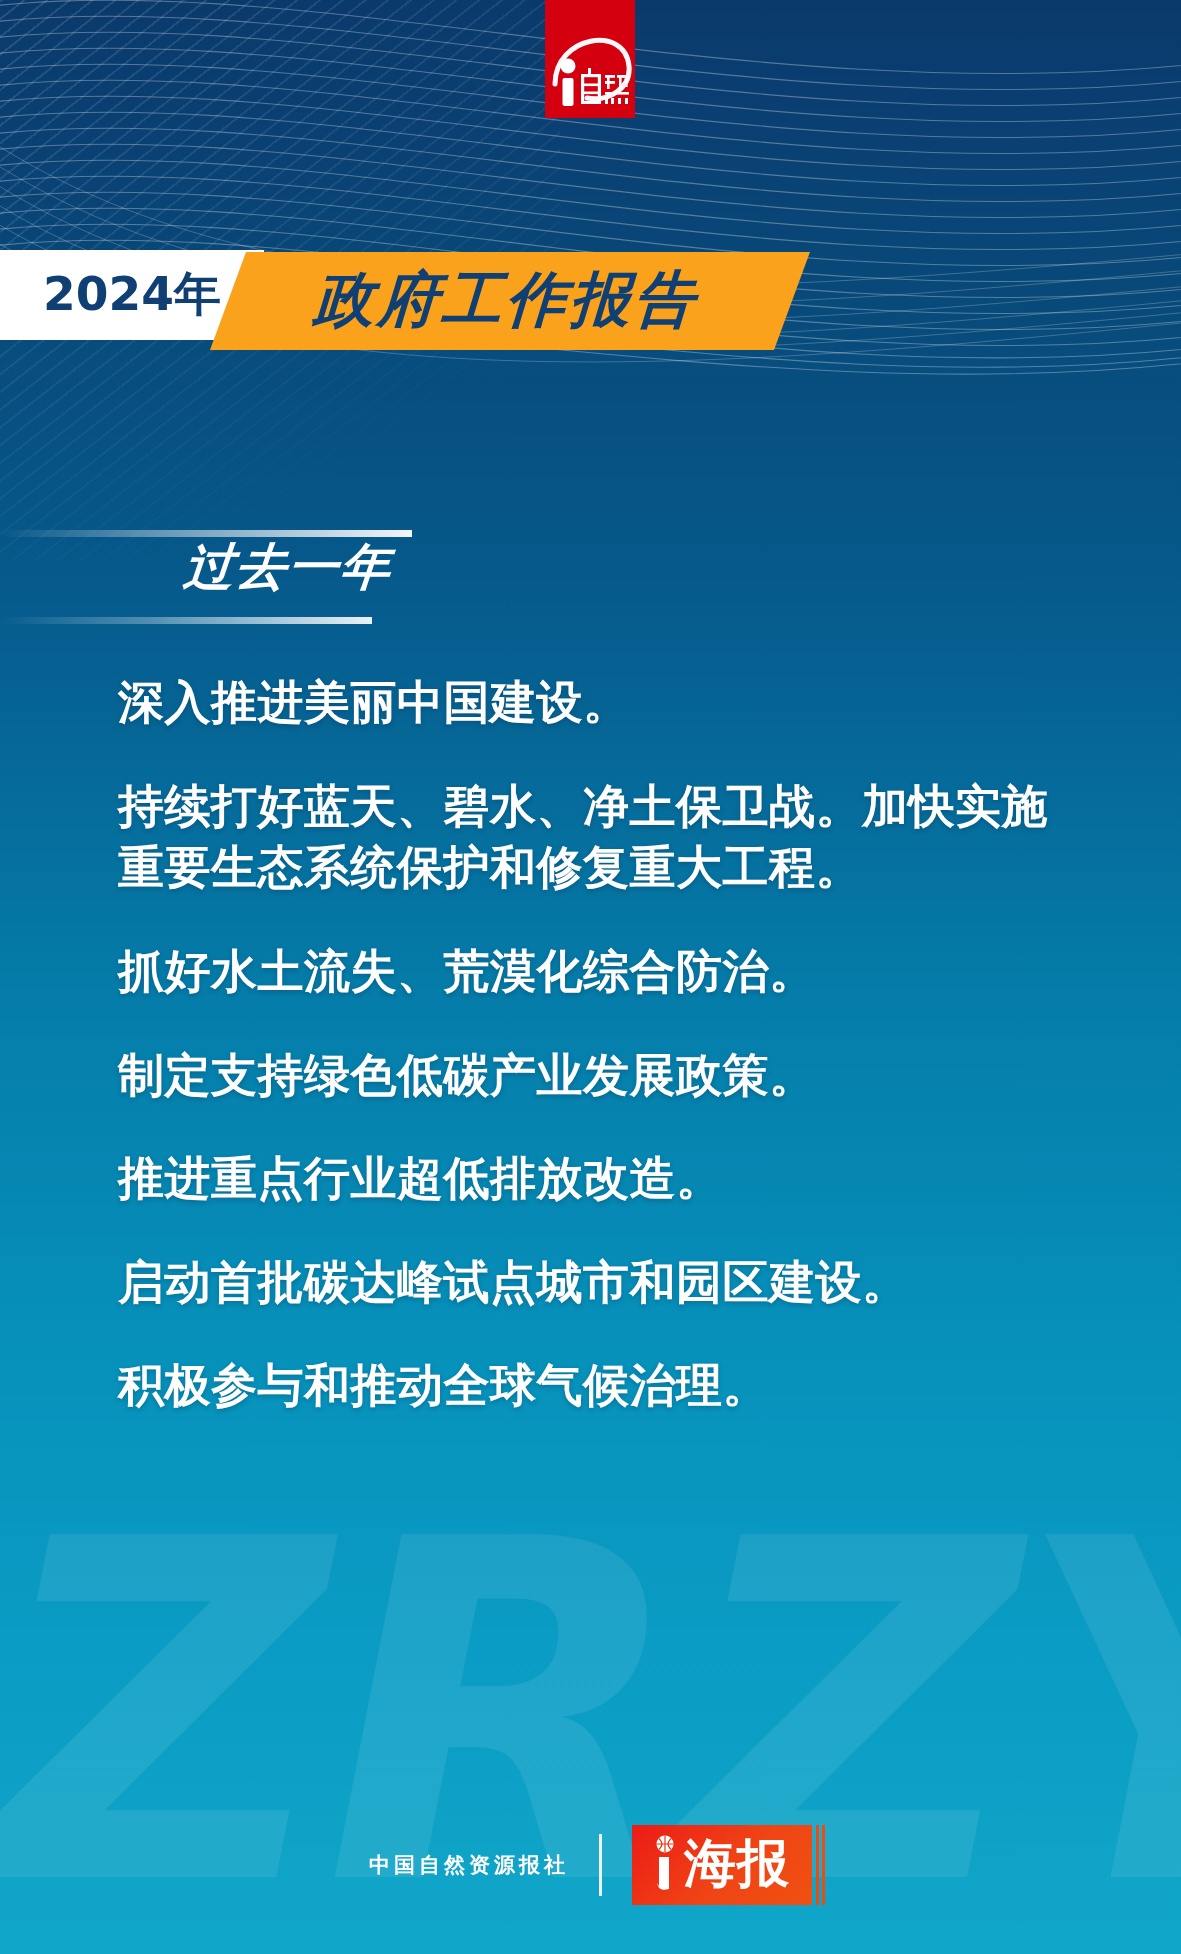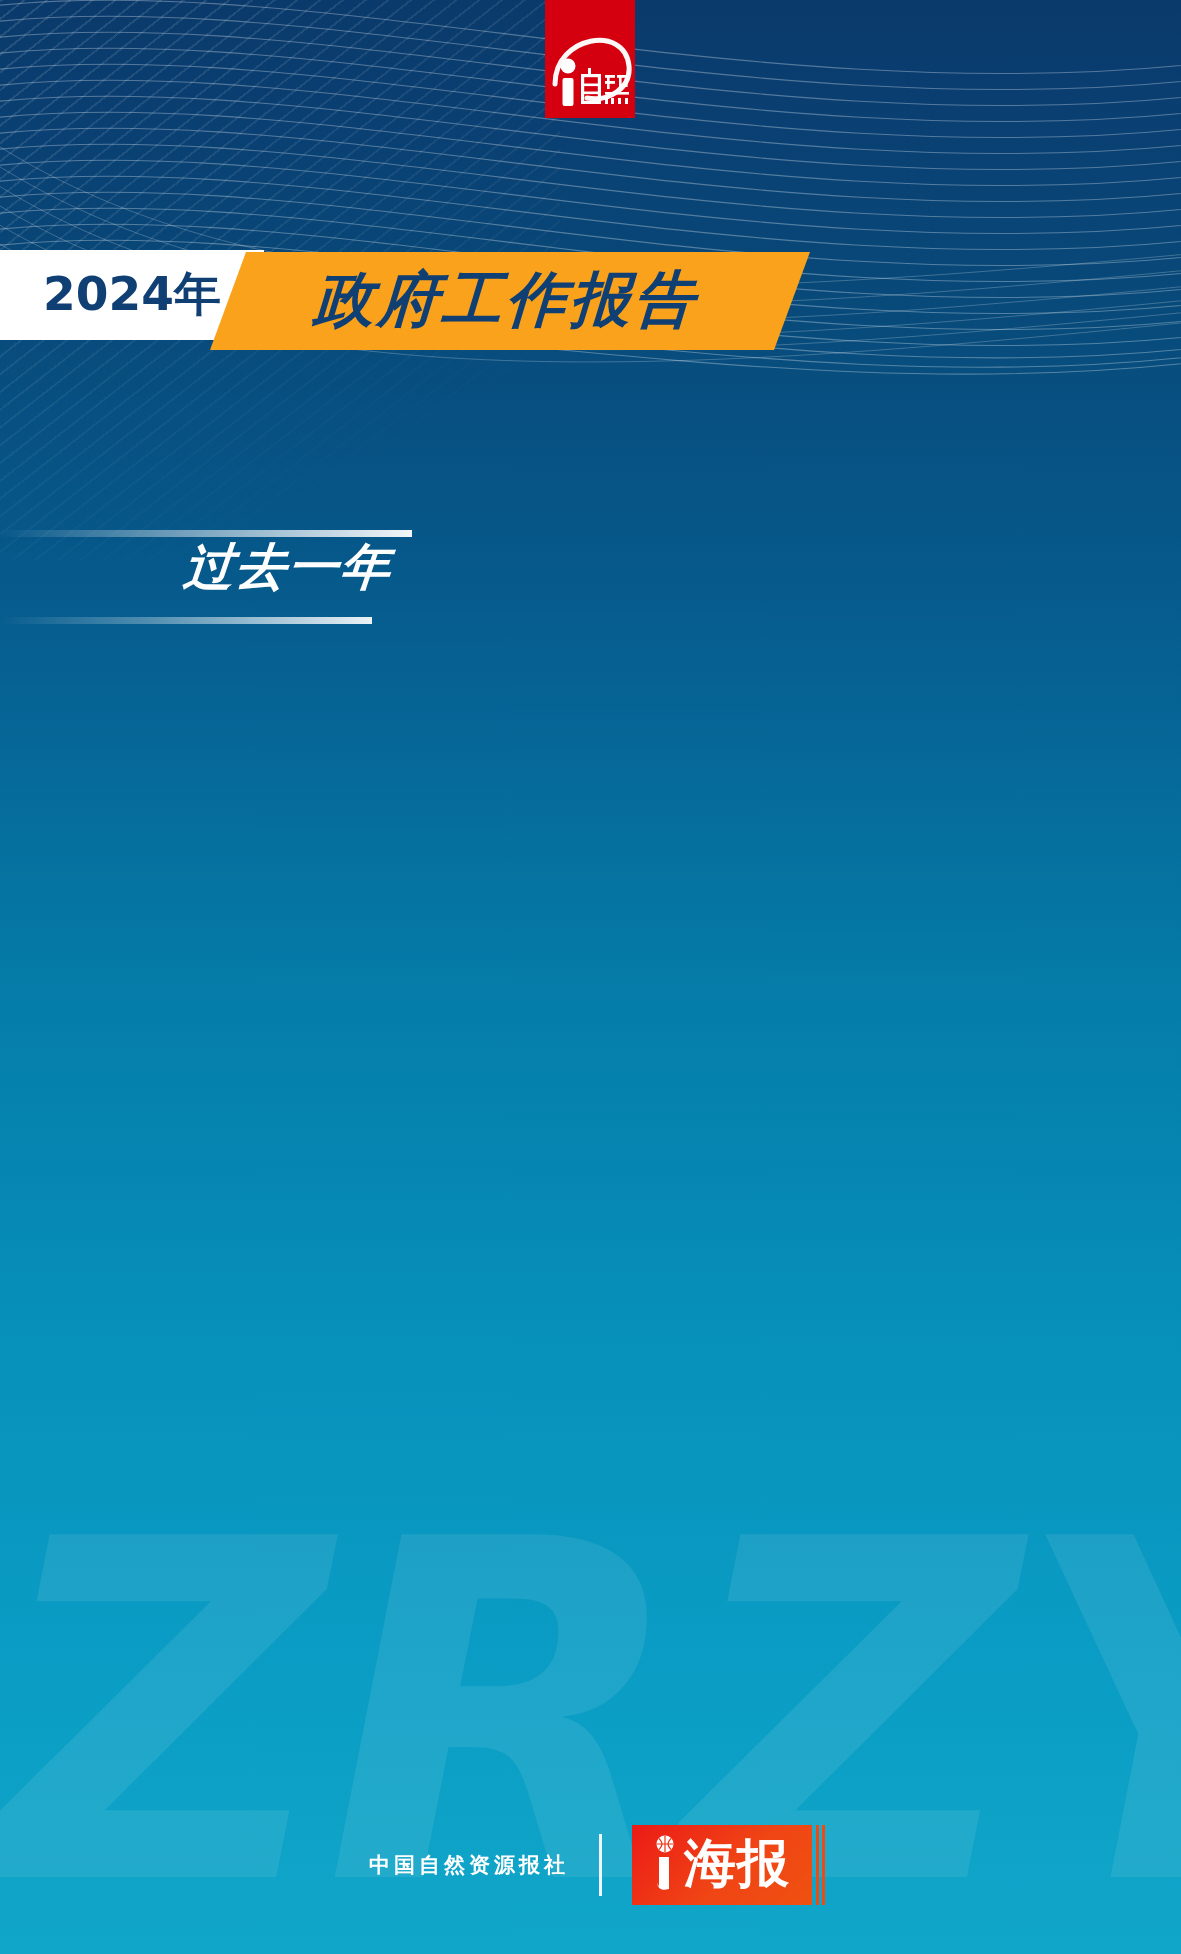--- a/index.html
+++ b/index.html
@@ -273,20 +273,29 @@
   <div class="headline-banner">
     <span class="headline-text">政府工作报告</span>
   </div>
 
   <div class="section-block">
     <div class="rule top"></div>
     <div class="section-title">过去一年</div>
     <div class="rule bottom"></div>
   </div>
 
+  <div class="body-list">
+    <p class="para">深入推进美丽中国建设。</p>
+    <p class="para">持续打好蓝天、碧水、净土保卫战。加快实施重要生态系统保护和修复重大工程。</p>
+    <p class="para">抓好水土流失、荒漠化综合防治。</p>
+    <p class="para">制定支持绿色低碳产业发展政策。</p>
+    <p class="para">推进重点行业超低排放改造。</p>
+    <p class="para">启动首批碳达峰试点城市和园区建设。</p>
+    <p class="para">积极参与和推动全球气候治理。</p>
+  </div>
 
   <div class="footer">
     <span class="footer-name">中国自然资源报社</span>
     <span class="footer-div"></span>
     <span class="footer-badge">
       <span class="badge-i">
         <svg width="30" height="58" viewBox="0 0 30 58" xmlns="http://www.w3.org/2000/svg" aria-hidden="true">
           <circle cx="15" cy="9" r="8.5" fill="#ffffff"></circle>
           <path d="M6.8 9 H23.2 M15 .8 V17.2 M9 3.4 C13 8 13 10 9 14.6 M21 3.4 C17 8 17 10 21 14.6" stroke="#ee3313" stroke-width="1.2" fill="none"></path>
           <path d="M9 22 H19 V52 H9 Z" fill="#ffffff"></path>

